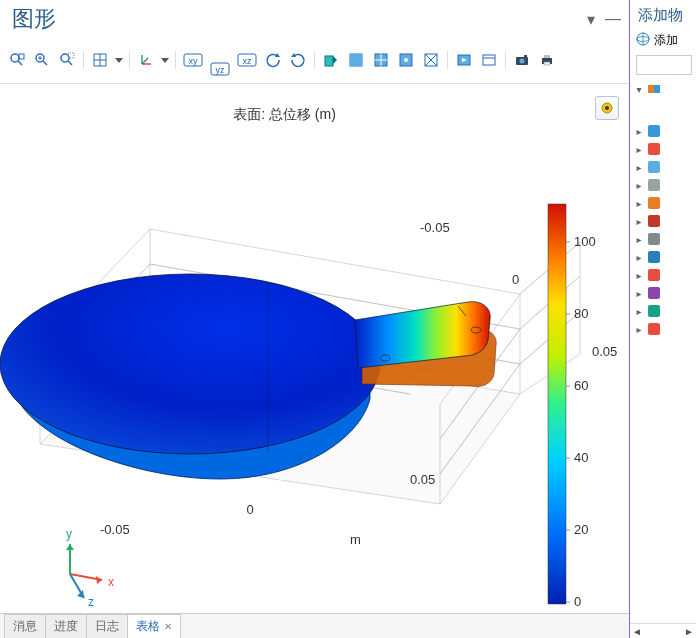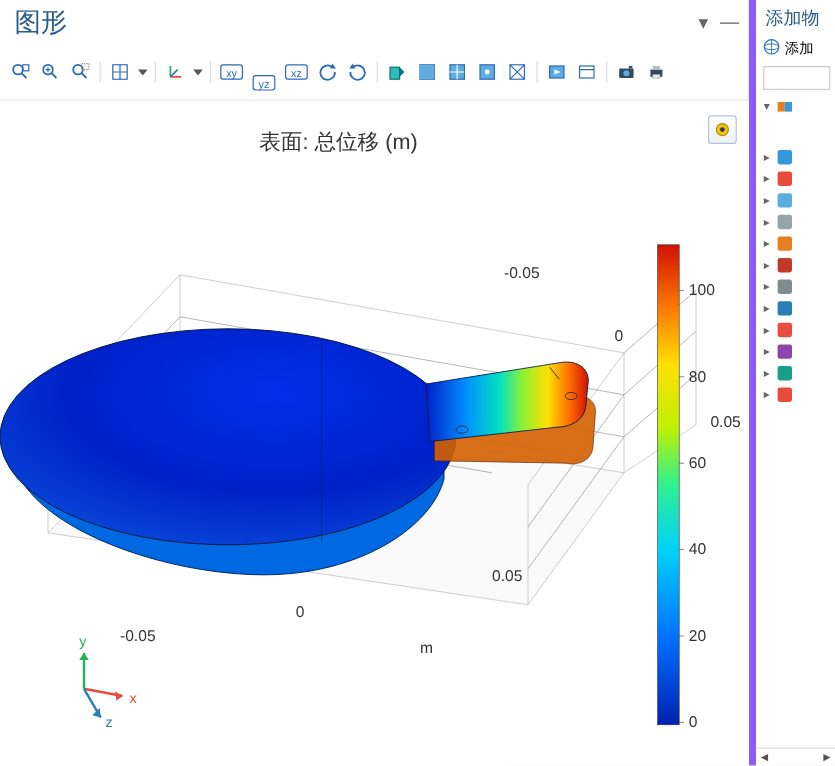--- a/index.html
+++ b/index.html
@@ -9,21 +9,21 @@
     background: #f0f0f0;
     width: 696px;
     height: 638px;
     overflow: hidden;
     display: flex;
   }
   .main-panel {
     width: 630px;
     height: 638px;
     background: #fff;
-    border-right: 6px solid #8b5cf6;
+    border-right: 1px solid #8b5cf6;
     display: flex;
     flex-direction: column;
   }
   .panel-title {
     display: flex;
     align-items: center;
     justify-content: space-between;
     padding: 4px 8px 2px 12px;
   }
   .panel-title-text {
@@ -61,21 +61,21 @@
   }
   .plot-area {
     flex: 1;
     position: relative;
     background: #fff;
   }
   .plot-title {
     position: absolute;
     top: 22px; left: 0; right: 60px;
     text-align: center;
-    font-size: 18px;
+    font-size: 14px;
     color: #333;
   }
   .plot-svg {
     position: absolute;
     top: 0; left: 0;
   }
   .tabs {
     height: 24px;
     border-top: 1px solid #ccc;
     background: #f5f5f5;
@@ -435,20 +435,35 @@
           <line x1="566" y1="446" x2="570" y2="446"></line>
           <line x1="566" y1="374" x2="570" y2="374"></line>
           <line x1="566" y1="302" x2="570" y2="302"></line>
           <line x1="566" y1="230" x2="570" y2="230"></line>
           <line x1="566" y1="158" x2="570" y2="158"></line>
         </g>
       </g>
     </svg>
   </div>
 
+  <div class="tabs" id="tabs">
+      <div class="tab">
+        <span>消息</span>
+      </div>
+      <div class="tab">
+        <span>进度</span>
+      </div>
+      <div class="tab">
+        <span>日志</span>
+      </div>
+      <div class="tab active">
+        <span>表格</span>
+        <span class="tab-close">✕</span>
+      </div>
+    </div>
 </div>
 
 <div class="side-panel">
   <div class="side-title">添加物</div>
   <div class="side-row">
     <span class="globe-icon">
       <svg width="14" height="14">
           <circle cx="7" cy="7" r="6" fill="none" stroke="#2a7ab8" stroke-width="1"></circle>
           <ellipse cx="7" cy="7" rx="6" ry="2.4" fill="none" stroke="#2a7ab8" stroke-width="0.8"></ellipse>
           <line x1="7" y1="1" x2="7" y2="13" stroke="#2a7ab8" stroke-width="0.8"></line>

